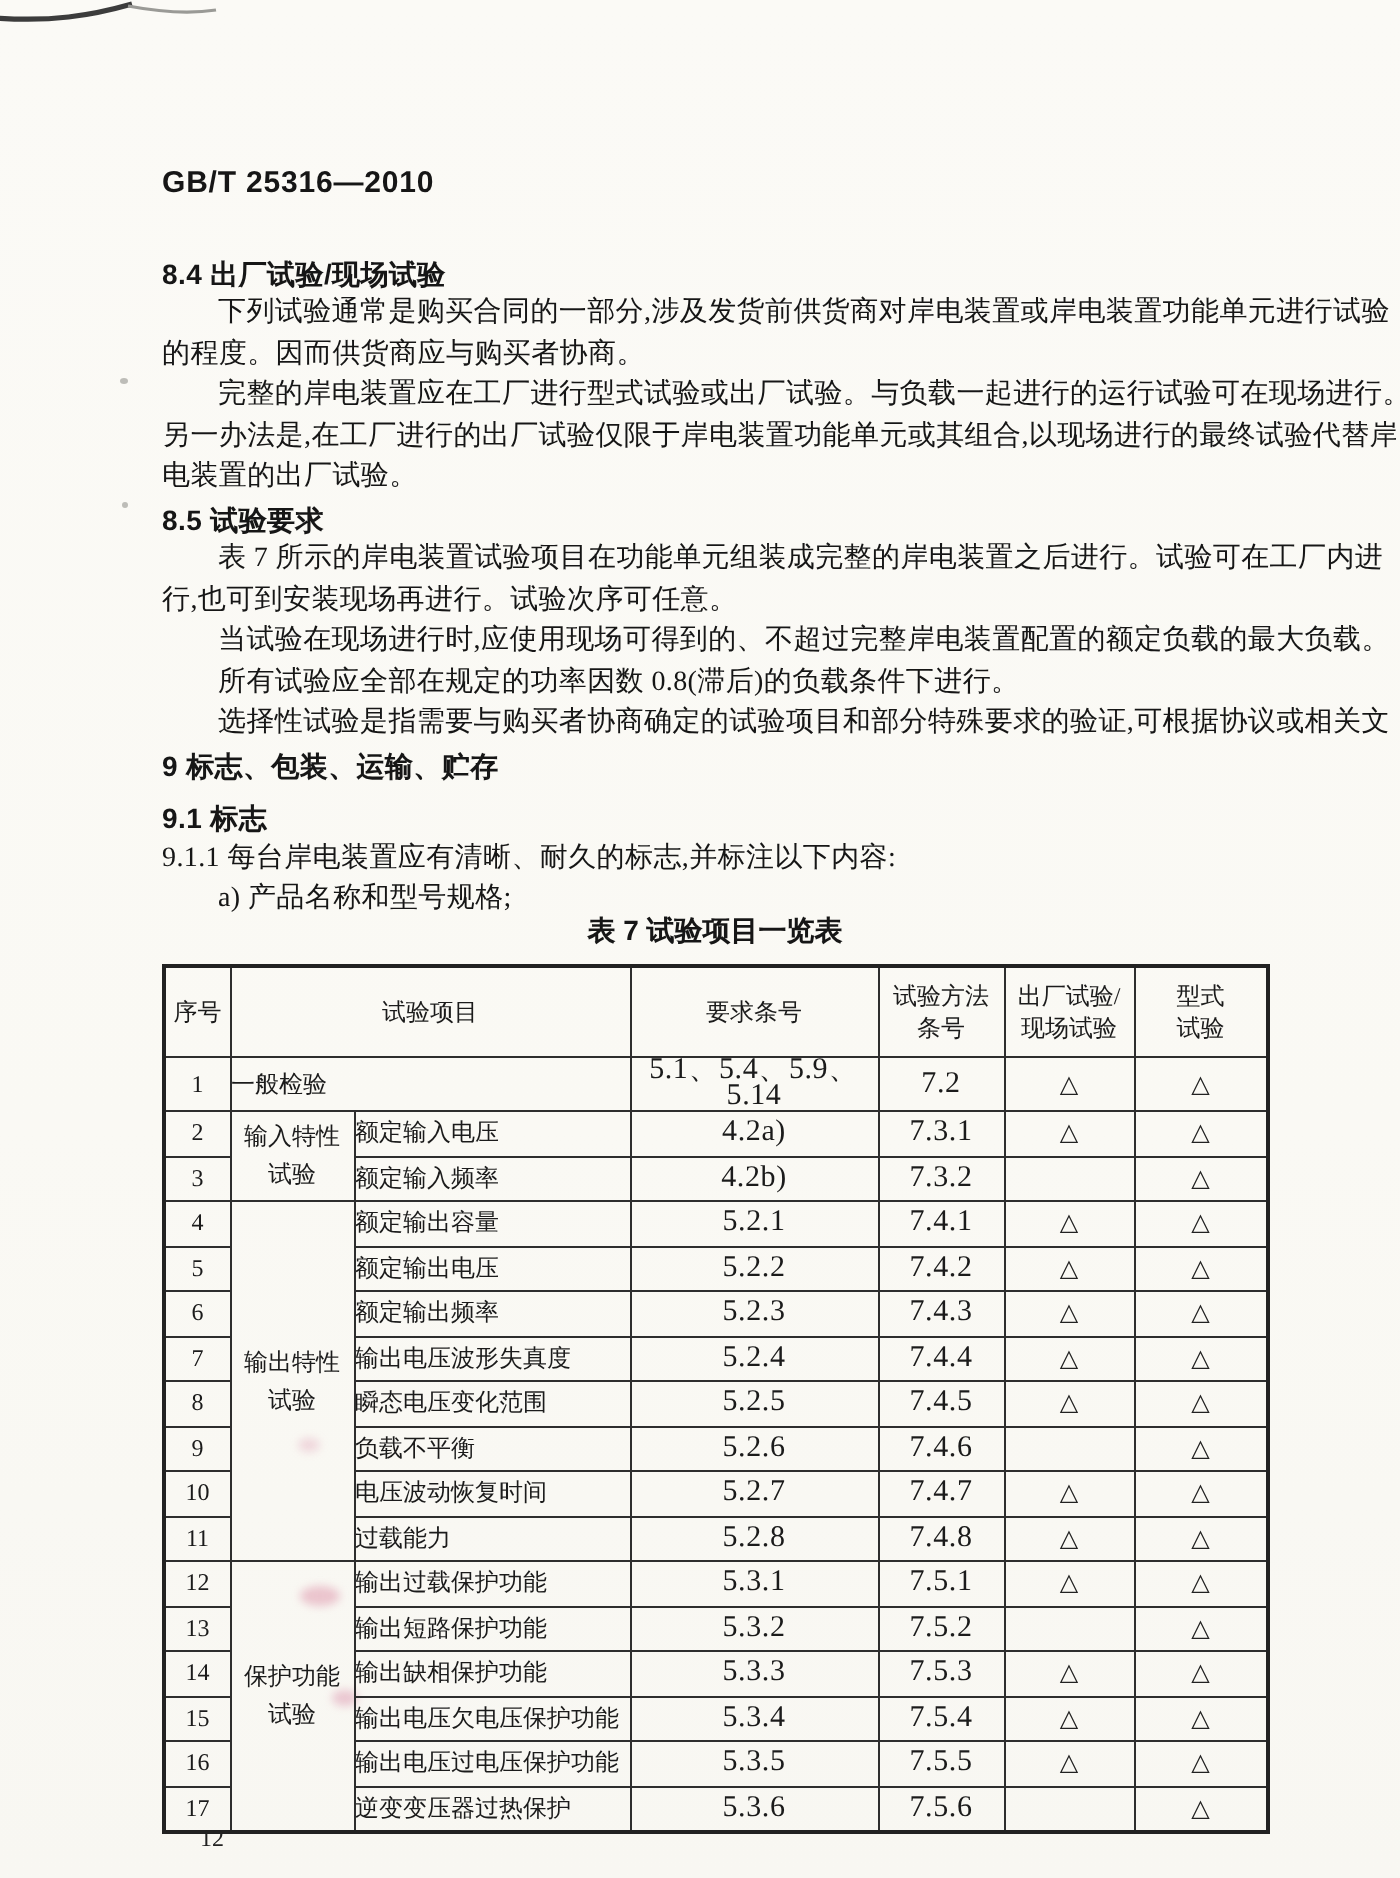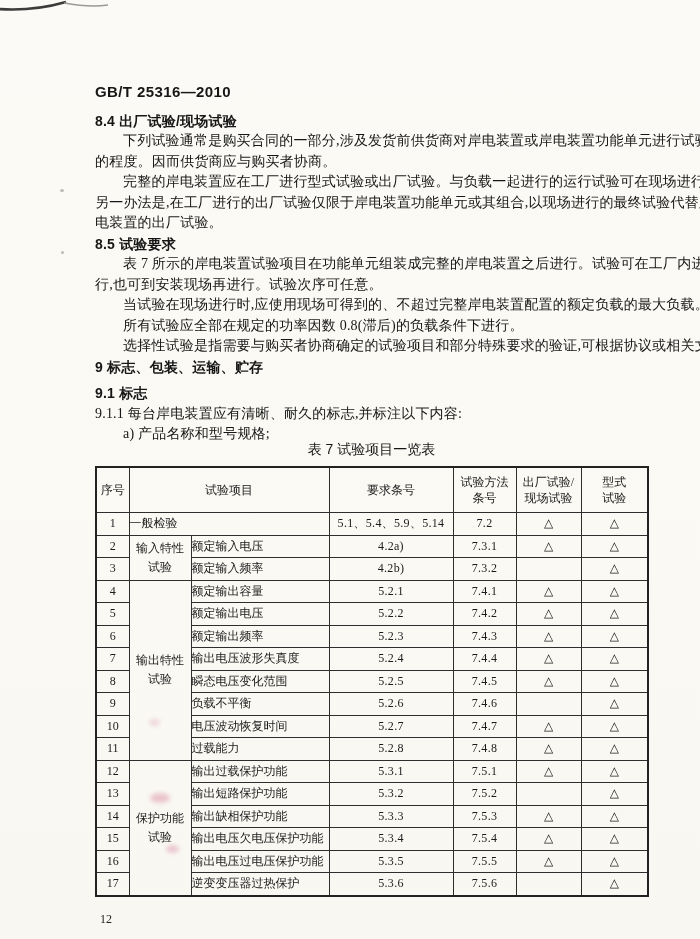--- a/index.html
+++ b/index.html
@@ -2,45 +2,45 @@
 <html><head>
 <meta charset="utf-8">
 <style>
   html,body{margin:0;padding:0;}
   body{
     width:700px;height:939px;position:relative;overflow:hidden;
     background:#fbfaf6;color:#161616;
     font-family:"Liberation Serif", serif;
   }
   .page{position:absolute;inset:0;background:linear-gradient(180deg,#fbfaf6 0%,#faf9f4 60%,#f8f7f2 100%);}
-  .content{position:absolute;left:95px;top:82px;width:553px;}
+  .content{position:absolute;left:81px;top:82px;width:553px;}
   .line{height:20.5px;line-height:20.5px;font-size:14px;white-space:nowrap;letter-spacing:0.2px;}
   .ind{text-indent:28px;}
   .std-code{font-family:"Liberation Sans", sans-serif;font-weight:bold;font-size:15px;letter-spacing:0.4px;}
   .hd{font-family:"Liberation Sans", sans-serif;font-weight:bold;font-size:14px;}
-  .mt8{margin-top:8px;}
+  .mt8{margin-top:24px;}
   .mt6{margin-top:6px;}
-  .caption{margin-top:-6px;text-align:center;font-family:"Liberation Sans", sans-serif;font-weight:normal;font-size:14px;height:20.5px;line-height:20.5px;}
+  .caption{margin-top:-6px;text-align:center;font-family:"Liberation Sans", sans-serif;font-weight:bold;font-size:14px;height:20.5px;line-height:20.5px;}
   table.t7{
     margin-top:7px;border-collapse:collapse;table-layout:fixed;width:553px;
     font-size:12px;color:#1b1b1b;
   }
   table.t7 th, table.t7 td{
     border:1px solid #2e2e2e;padding:0;vertical-align:middle;
     overflow:hidden;
   }
   table.t7{border:2px solid #222;}
   thead th{
     height:44px;font-weight:normal;text-align:center;
     white-space:pre-line;line-height:16px;font-size:12px;
   }
   tbody td{height:21.5px;text-align:center;line-height:13px;}
   td.cell-item{text-align:left;padding-left:8px;}
   td.cell-group{white-space:pre-line;line-height:19px;text-align:center;}
-  td.cell-req, td.cell-met{font-size:12px;letter-spacing:0.3px;}
+  td.cell-req, td.cell-met{font-size:15px;letter-spacing:0.3px;}
   td.cell-mark{font-size:12px;color:#222;}
   .page-number{
     position:absolute;left:100px;top:912px;font-size:12px;
     font-family:"Liberation Serif", serif;color:#222;
   }
   .artifact-corner{position:absolute;left:0;top:0;width:130px;height:18px;}
   .smudge{position:absolute;border-radius:50%;filter:blur(2px);}
   .smudge.s1{left:150px;top:793px;width:20px;height:10px;background:rgba(214,120,150,0.40);}
   .smudge.s2{left:166px;top:845px;width:13px;height:8px;background:rgba(210,110,145,0.35);}
   .smudge.s3{left:149px;top:719px;width:11px;height:7px;background:rgba(214,130,160,0.28);}

